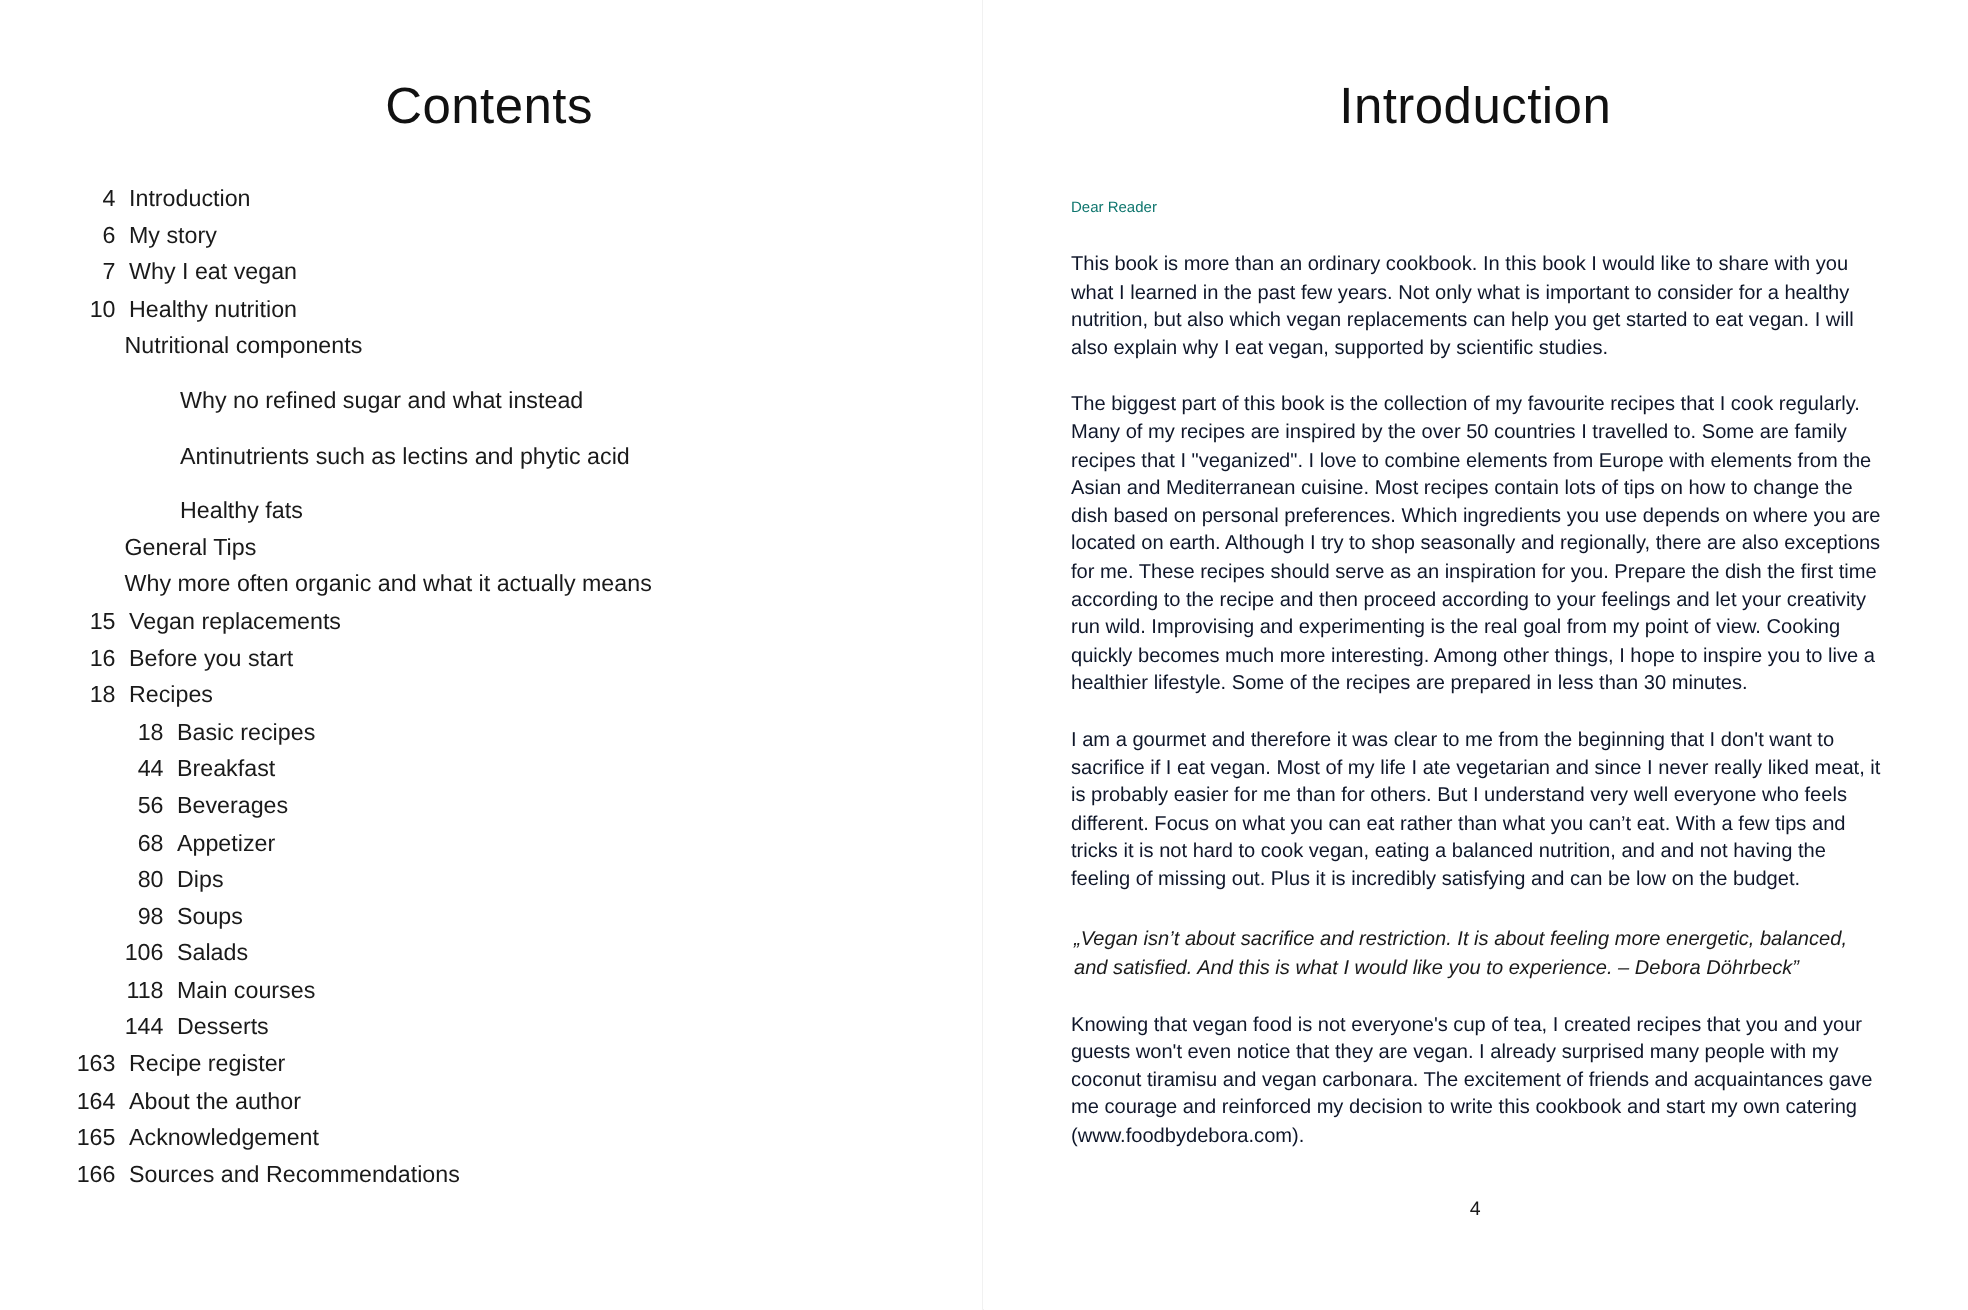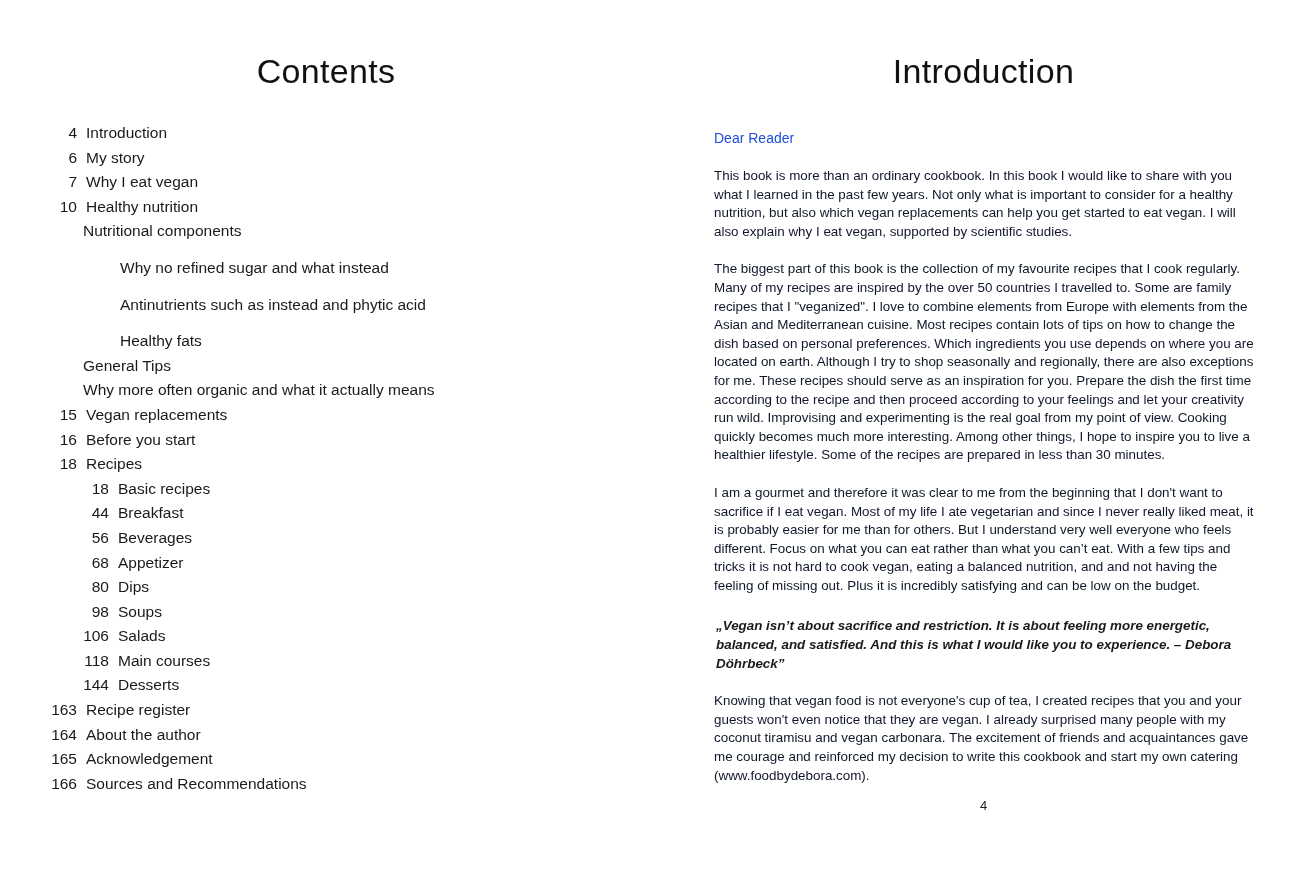--- a/index.html
+++ b/index.html
@@ -94,38 +94,38 @@
   .lvl1n .toc-title { margin-left: 9px; }
 
   
   .intro-body {
     position: absolute;
     top: 129px;
     left: 59px;
     width: 543px;
   }
   .salutation {
-    font-size: 14px;
+    font-size: 10px;
     line-height: 19px;
     margin: 0;
-    color: #1d4ed8;
+    color: #0f766e;
   }
   .para {
     font-size: 13.4px;
     line-height: 18.6px;
     margin: 19px 0 0 0;
     color: #0f172a;
     text-align: left;
   }
   .quote {
     font-size: 13.4px;
     line-height: 18.6px;
     margin: 22px 0 0 2px;
     font-style: italic;
-    font-weight: bold;
+    font-weight: normal;
     color: #1a1a1a;
   }
   .folio {
     position: absolute;
     top: 798px;
     left: 0;
     width: 657px;
     text-align: center;
     font-size: 13px;
     color: #1a1a1a;
@@ -160,21 +160,21 @@
         <li class="toc-row lvl1">
           <span class="toc-num"></span>
           <span class="toc-title">Nutritional components</span>
         </li>
         <li class="toc-row lvl2">
           <span class="toc-num"></span>
           <span class="toc-title">Why no refined sugar and what instead</span>
         </li>
         <li class="toc-row lvl2">
           <span class="toc-num"></span>
-          <span class="toc-title">Antinutrients such as instead and phytic acid</span>
+          <span class="toc-title">Antinutrients such as lectins and phytic acid</span>
         </li>
         <li class="toc-row lvl2">
           <span class="toc-num"></span>
           <span class="toc-title">Healthy fats</span>
         </li>
         <li class="toc-row lvl1">
           <span class="toc-num"></span>
           <span class="toc-title">General Tips</span>
         </li>
         <li class="toc-row lvl1">

